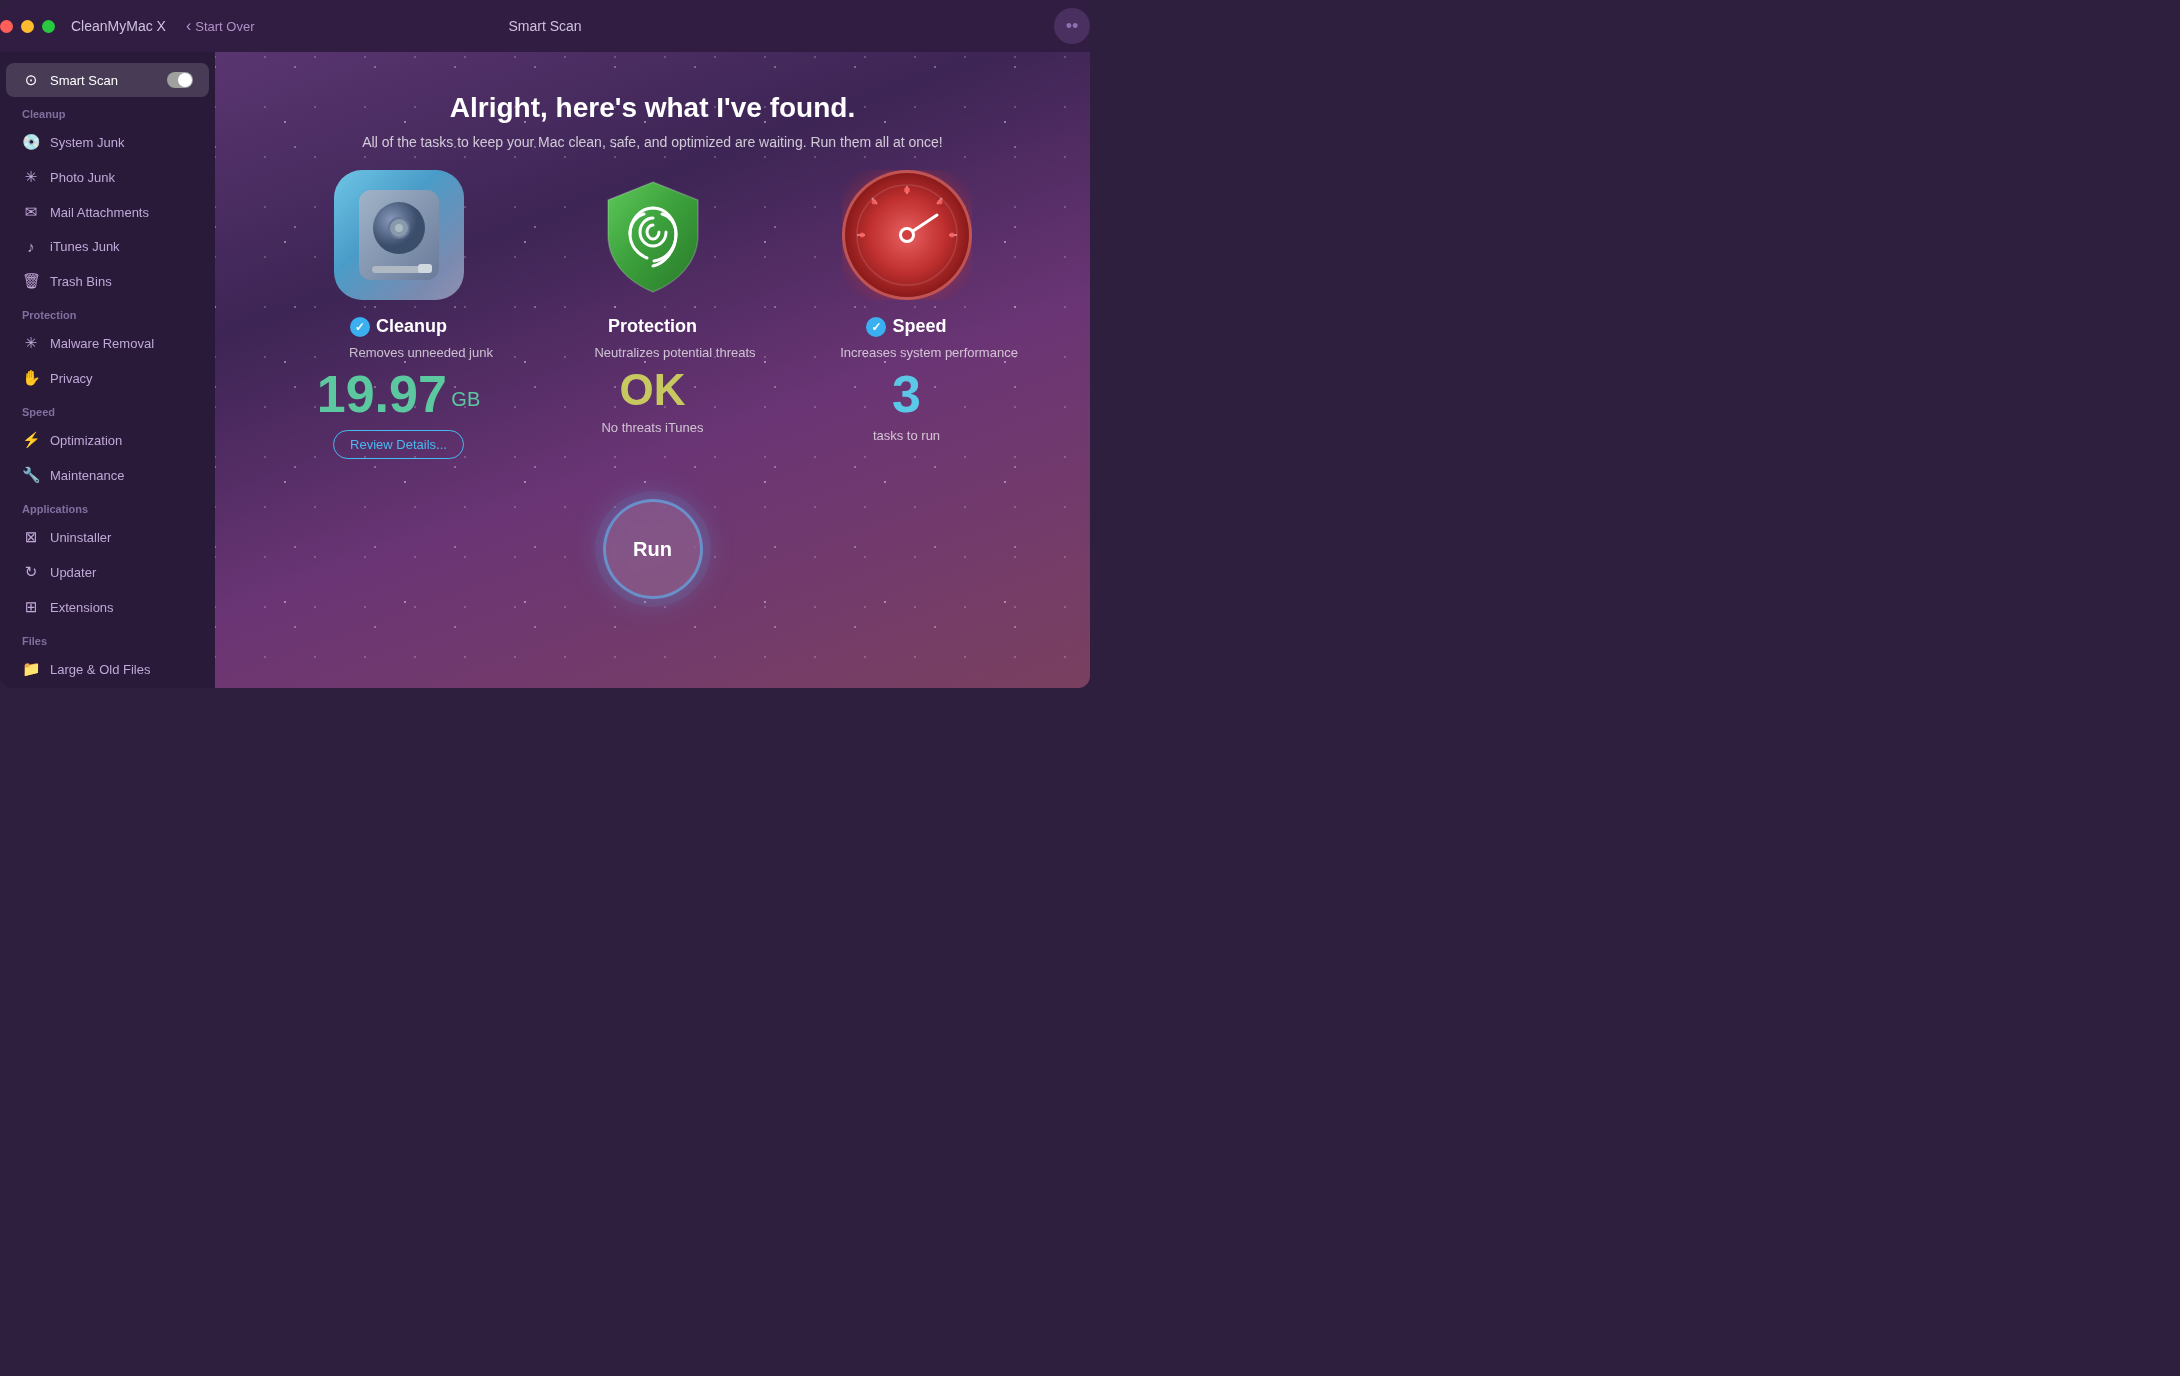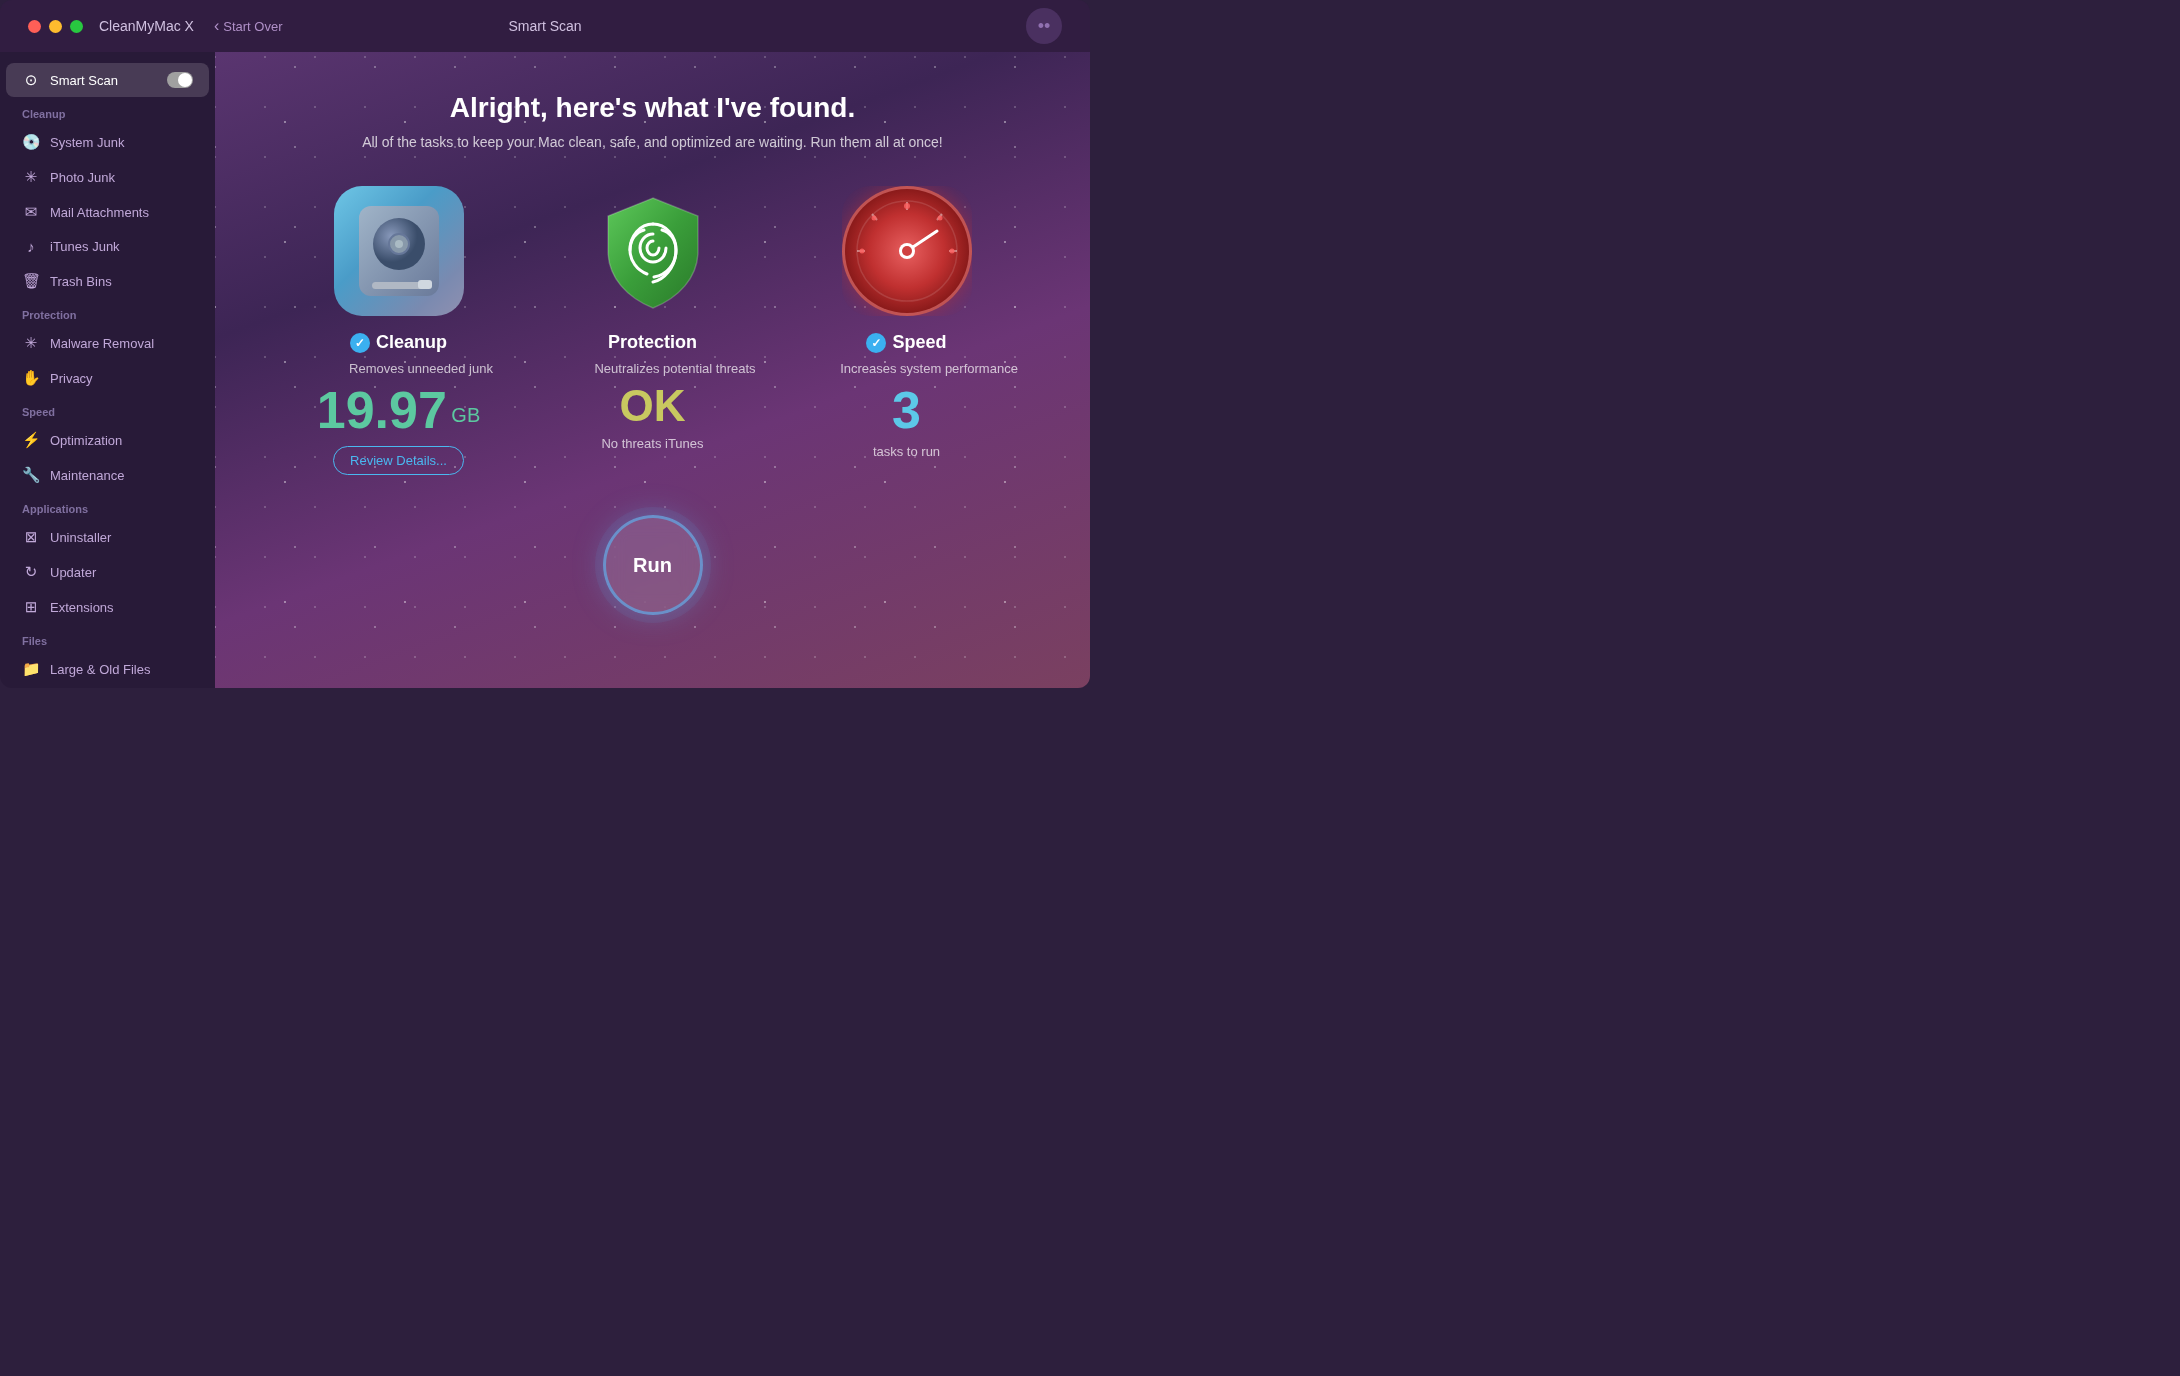--- a/index.html
+++ b/index.html
@@ -11,21 +11,21 @@
       overflow: hidden;
       border-radius: 12px;
     }
 
     
     .titlebar {
       display: flex;
       align-items: center;
       height: 52px;
       background: rgba(50, 30, 65, 0.95);
-      padding: 0 28px;
+      padding: 0 0;
       position: relative;
     }
     .traffic-lights {
       display: flex;
       gap: 8px;
       align-items: center;
     }
     .tl {
       width: 13px;
       height: 13px;
@@ -165,21 +165,21 @@
       font-size: 28px;
       font-weight: 700;
       text-align: center;
       margin-bottom: 10px;
       z-index: 1;
     }
     .subline {
       color: rgba(255,255,255,0.75);
       font-size: 14px;
       text-align: center;
-      margin-bottom: 36px;
+      margin-bottom: 20px;
       z-index: 1;
     }
 
     
     .cards-row {
       display: flex;
       gap: 24px;
       z-index: 1;
       align-items: flex-start;
     }

